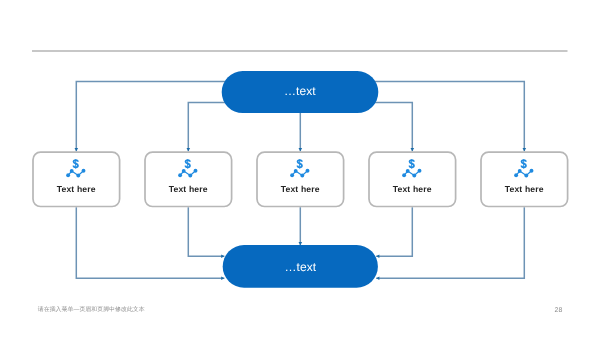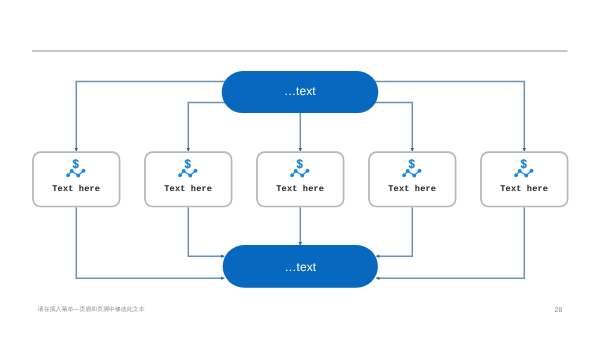--- a/index.html
+++ b/index.html
@@ -19,21 +19,21 @@
   .node-label {
     position:absolute; transform:translateZ(0); text-align:center; color:#ffffff;
     font-size:12px; line-height:12px; letter-spacing:0.05px; white-space:nowrap;
   }
   #top-node-label    { left:221.3px; top:85.2px;  width:157px; }
   #bottom-node-label { left:222.3px; top:260.6px; width:156px; }
 
   .card-label {
     position:absolute; transform:translateZ(0); text-align:center; width:88px;
     font-size:8.6px; line-height:10px; color:#262626; font-weight:bold;
-    letter-spacing:0.15px; white-space:nowrap;font-family:Liberation Mono, monospace;
+    letter-spacing:0.15px; white-space:nowrap;
   }
 
   .footer-note {
     position:absolute; transform:translateZ(0); left:37.8px; top:305.6px;
     font-size:5.9px; line-height:8px; color:#8c8c8c;
     letter-spacing:0.05px; white-space:nowrap;
   }
   .page-num {
     position:absolute; transform:translateZ(0); left:546.4px; top:306.6px;
     width:16px; text-align:right; font-size:7px; line-height:8px; color:#8c8c8c;

